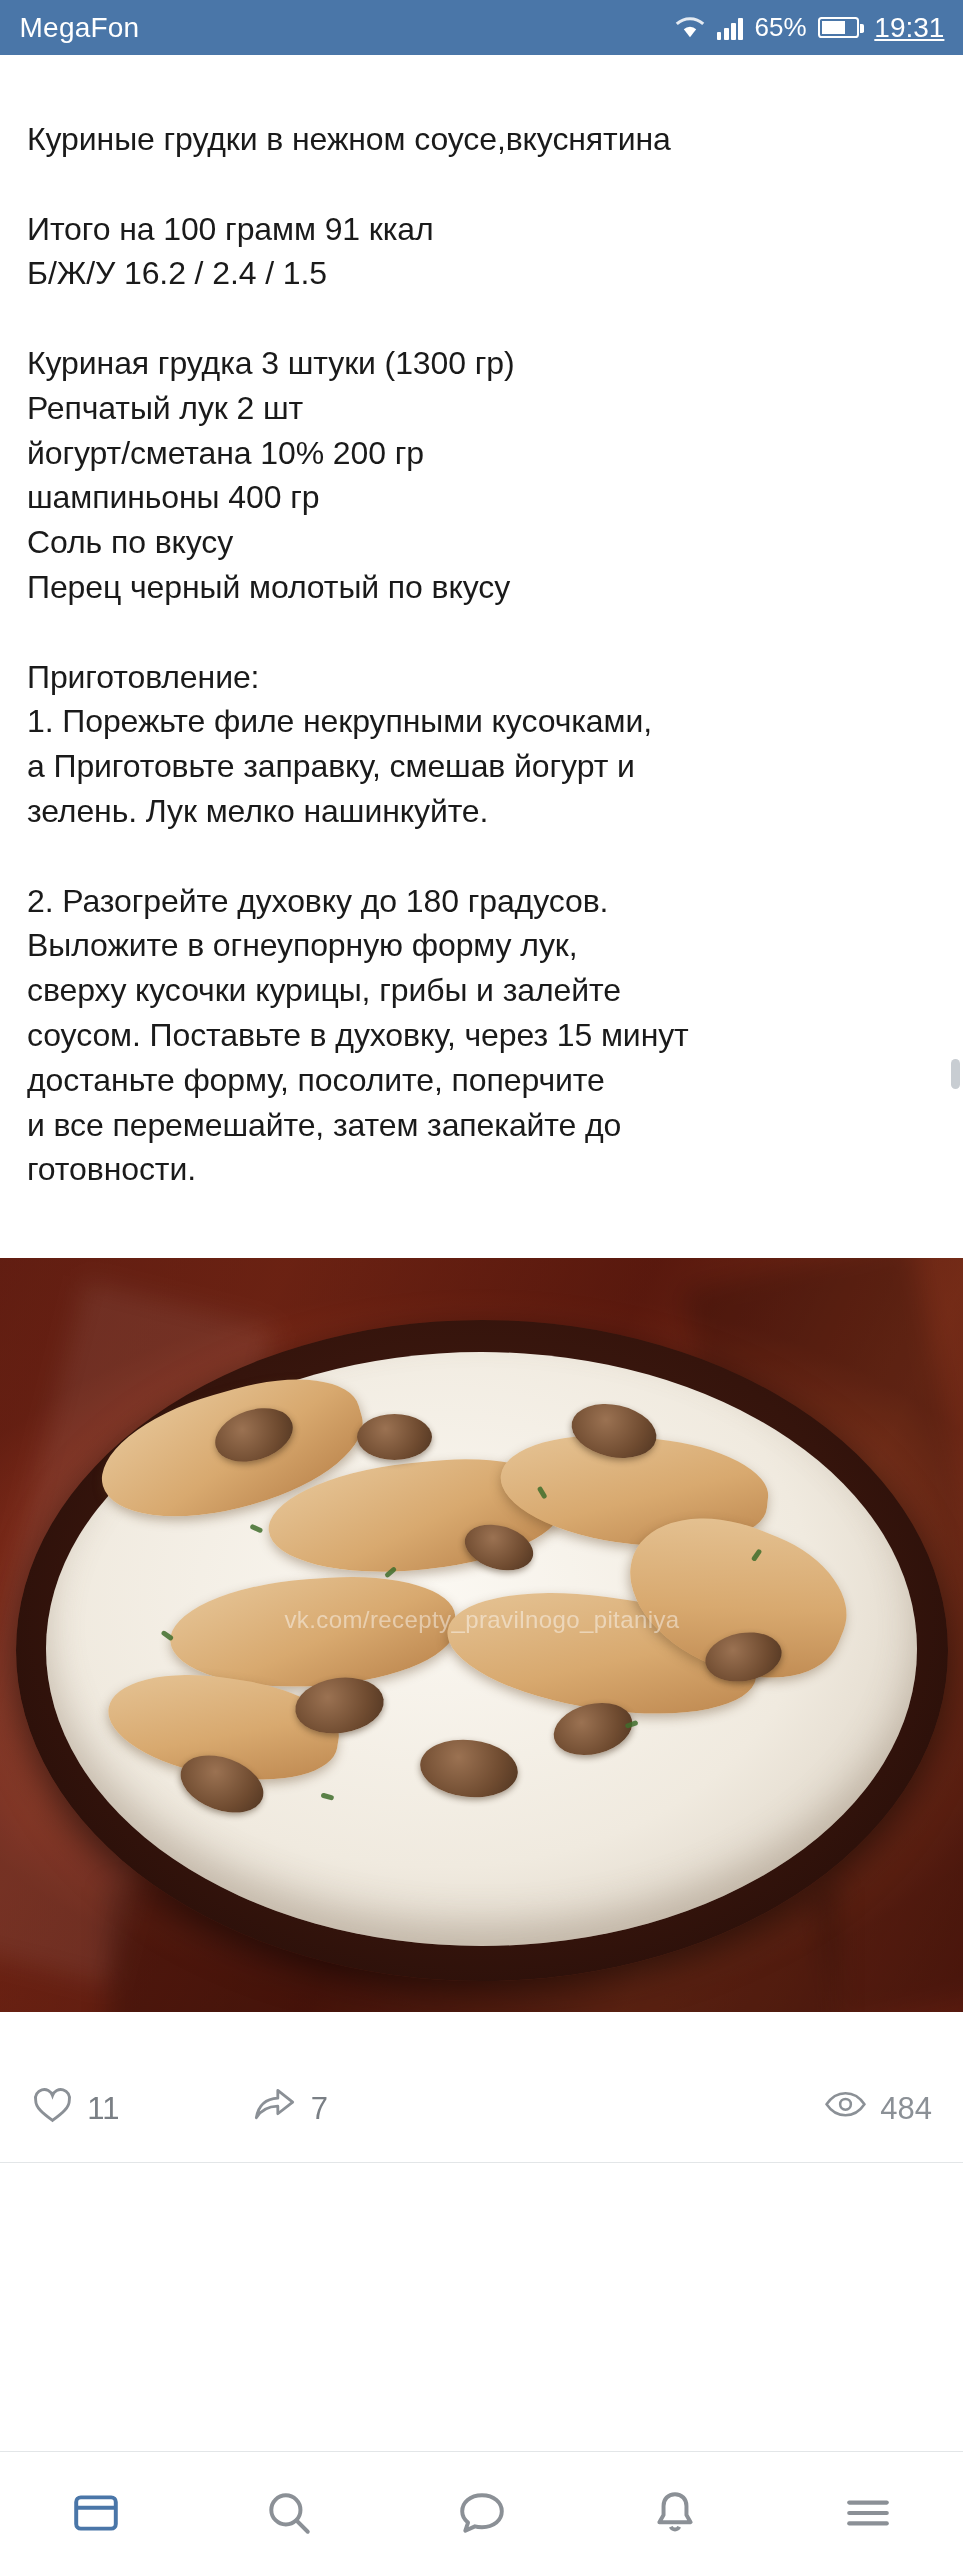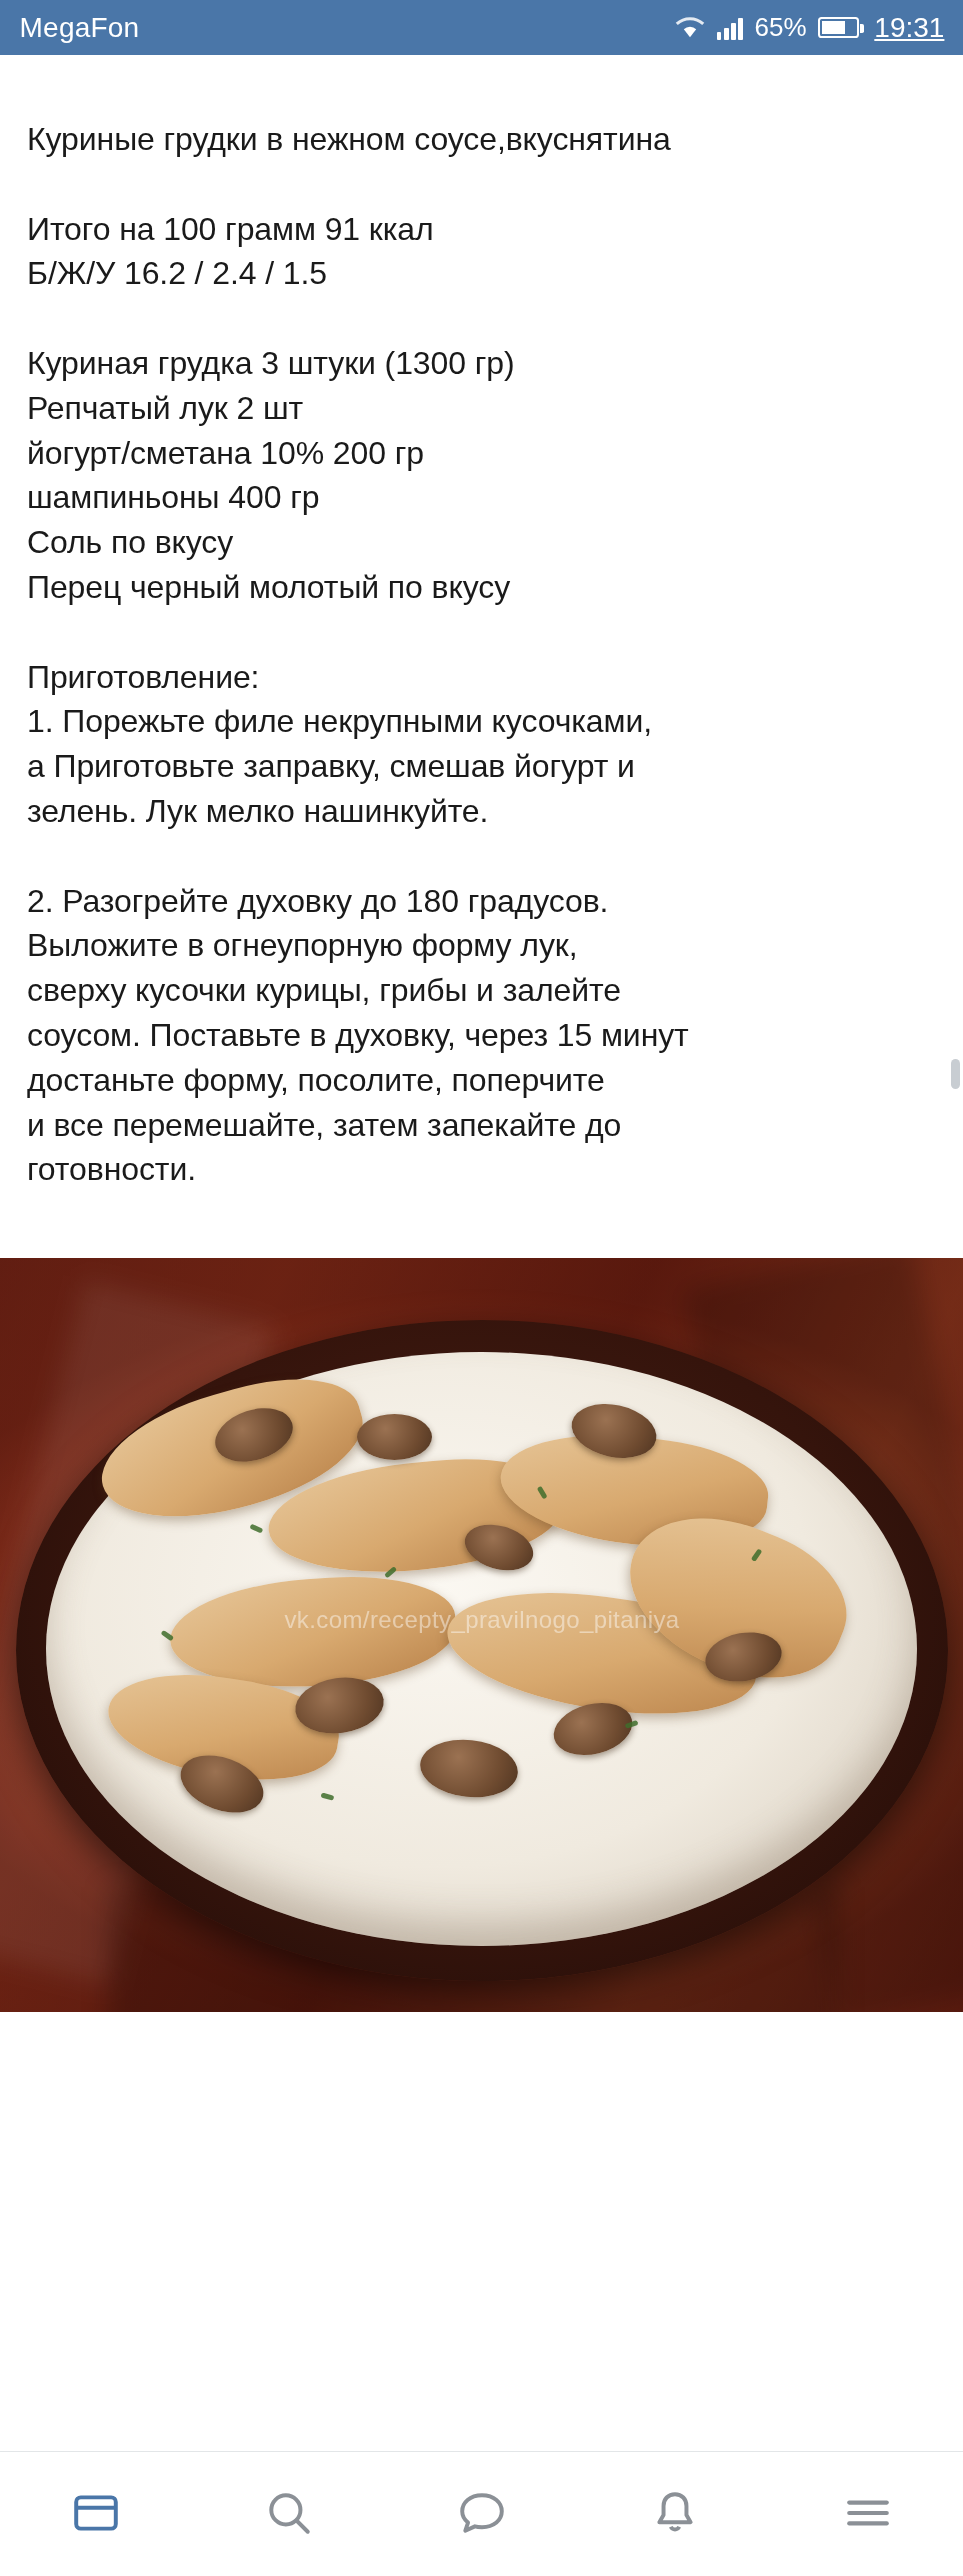--- a/index.html
+++ b/index.html
@@ -287,20 +287,47 @@
       <span class="herb" style="left:384px; top:312px; transform:rotate(-40deg);"></span>
       <span class="herb" style="left:536px; top:232px; transform:rotate(60deg);"></span>
       <span class="herb" style="left:625px; top:464px; transform:rotate(-20deg);"></span>
       <span class="herb" style="left:321px; top:536px; transform:rotate(15deg);"></span>
       <span class="herb" style="left:750px; top:295px; transform:rotate(-55deg);"></span>
       <span class="herb" style="left:161px; top:375px; transform:rotate(35deg);"></span>
     </div>
     <div class="watermark">vk.com/recepty_pravilnogo_pitaniya</div>
   </div>
 
+  <div class="actions">
+    <div class="action likes">
+      <span>
+        <svg width="41" height="37" viewBox="0 0 24 22">
+            <path d="M12 20.5 C6 16 2 12.8 2 8.4 A5.2 5.2 0 0 1 12 5.6 A5.2 5.2 0 0 1 22 8.4 C22 12.8 18 16 12 20.5 Z" fill="none" stroke="#8b9096" stroke-width="1.7"></path>
+          </svg>
+      </span>
+      <span>11</span>
+    </div>
+    <div class="action shares">
+      <span>
+        <svg width="43" height="37" viewBox="0 0 26 22">
+            <path d="M2 19 C3.5 10.5 9 7.5 15 7.2 L15 2.5 L24 9.6 L15 16.6 L15 12 C9.5 12.2 5 14 2 19 Z" fill="none" stroke="#8b9096" stroke-width="1.7" stroke-linejoin="round"></path>
+          </svg>
+      </span>
+      <span>7</span>
+    </div>
+    <div class="action views">
+      <span>
+        <svg width="41" height="28.6" viewBox="0 0 26 16">
+            <path d="M1 8 C5 2 9 1 13 1 C17 1 21 2 25 8 C21 14 17 15 13 15 C9 15 5 14 1 8 Z" fill="none" stroke="#8b9096" stroke-width="1.6"></path>
+            <circle cx="13" cy="8" r="3.4" fill="none" stroke="#8b9096" stroke-width="1.6"></circle>
+          </svg>
+      </span>
+      <span>484</span>
+    </div>
+  </div>
 
   <div class="scroll-thumb"></div>
 
   <div class="bottom-nav">
     <div class="nav-item">
       <span>
         <svg width="50" height="50" viewBox="0 0 24 24">
             <rect x="2.5" y="4.5" width="19" height="15" rx="2.2" fill="none" stroke="#4a76a8" stroke-width="1.9"></rect>
             <line x1="2.5" y1="9.5" x2="21.5" y2="9.5" stroke="#4a76a8" stroke-width="1.9"></line>
           </svg>

